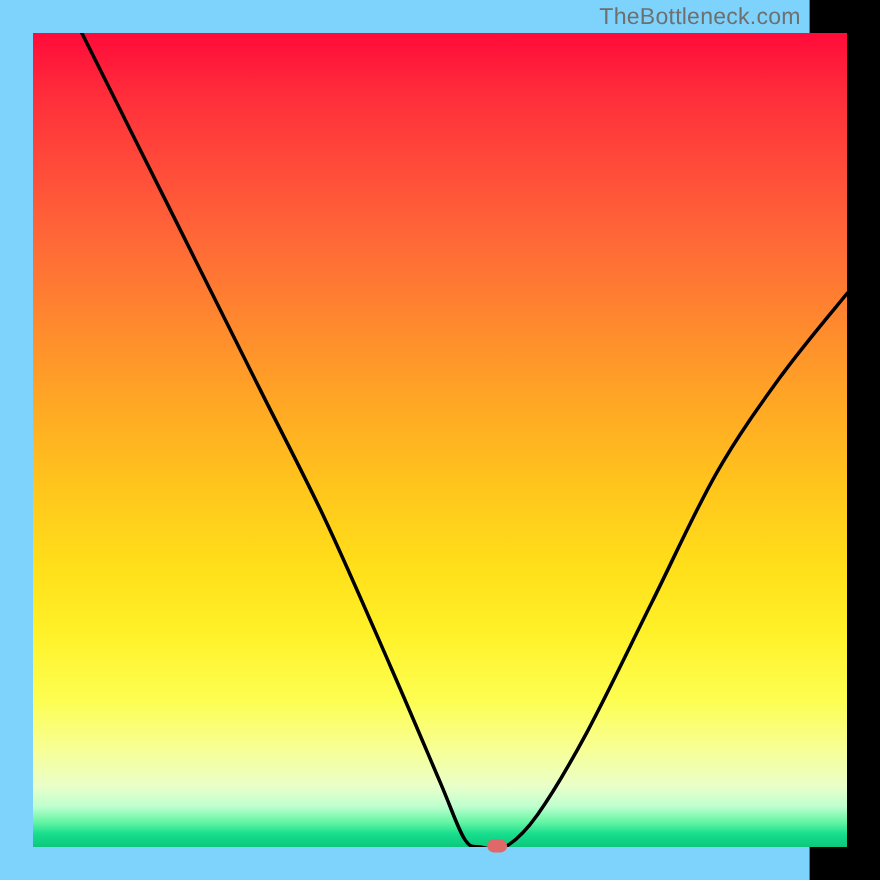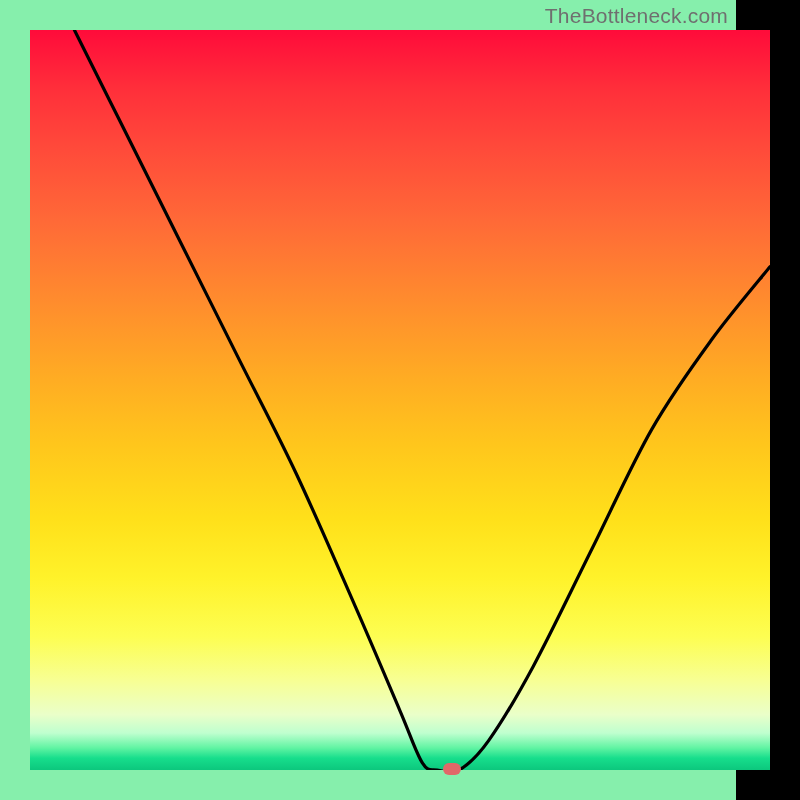--- a/index.html
+++ b/index.html
@@ -8,21 +8,21 @@
     width: 800px;
     height: 800px;
     background: #000;
     overflow: hidden;
     font-family: Arial, Helvetica, sans-serif;
   }
   .frame {
     position: relative;
     width: 736px;
     height: 800px;
-    background: #86efac;
+    background: #7dd3fc;
   }
   .plot {
     position: absolute;
     left: 30px;
     top: 30px;
     width: 740px;
     height: 740px;
     background: linear-gradient(
       to bottom,
       #ff0b3a 0%,

